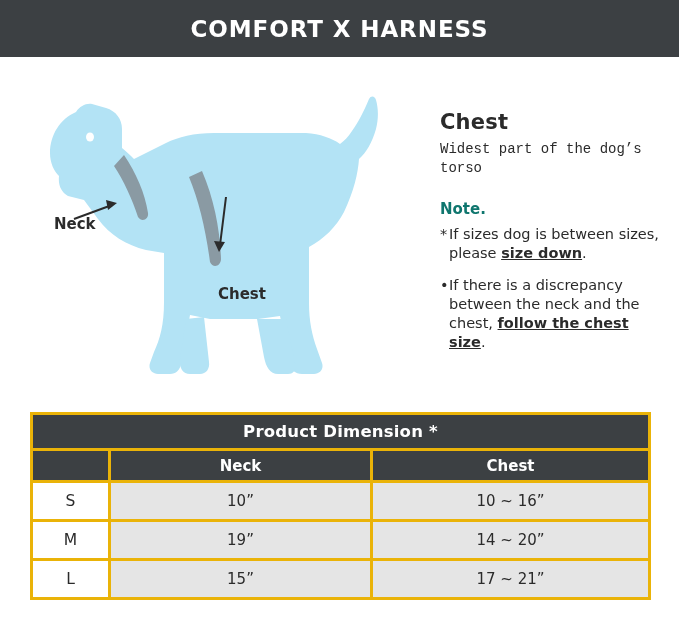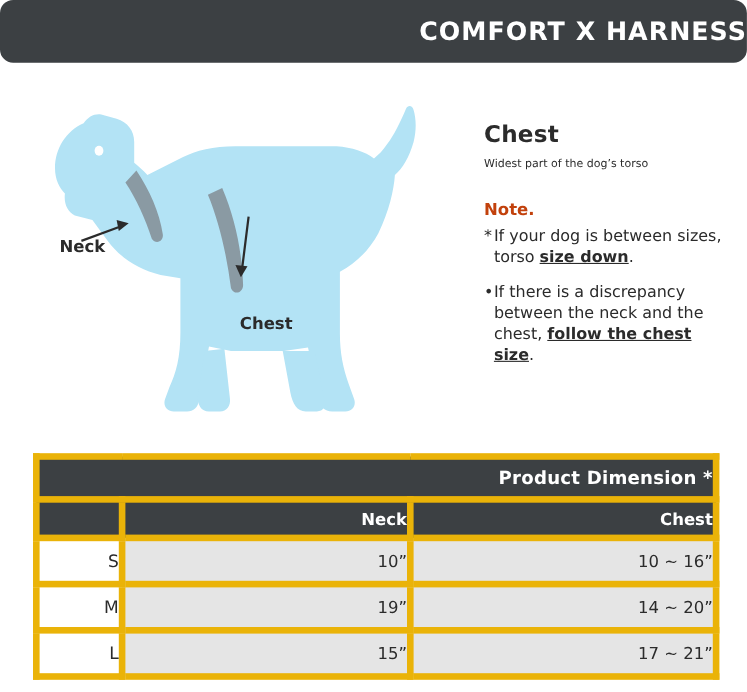--- a/index.html
+++ b/index.html
@@ -23,22 +23,21 @@
   
   .header {
     position: absolute;
     left: 0;
     top: 0;
     width: 679px;
     height: 57px;
     background: #3c4043;
     display: flex;
     align-items: center;
-    justify-content: flex-end;
-    border-radius: 12px;
+    justify-content: center;
   }
   .header-title {
     color: #ffffff;
     font-size: 23px;
     font-weight: bold;
     letter-spacing: 0.9px;
     font-family: "DejaVu Sans", sans-serif;
   }
 
   
@@ -71,29 +70,30 @@
     width: 228px;
   }
   .chest-heading {
     font-size: 21px;
     font-weight: bold;
     color: #2b2b2b;
     margin: 0 0 6px 0;
     letter-spacing: 0.2px;
   }
   .chest-desc {
-    font-size: 10px;
+    font-size: 14px;
     line-height: 19px;
     color: #2b2b2b;
     margin: 0 0 22px 0;
+    font-family: Liberation Mono, monospace;
   }
   .note-heading {
     font-size: 15px;
     font-weight: bold;
-    color: #c2410c;
+    color: #0f766e;
     margin: 0 0 7px 0;
   }
   .note-item {
     font-size: 14.5px;
     line-height: 19px;
     color: #2b2b2b;
     margin: 0 0 13px 0;
     position: relative;
     padding-left: 9px;
   }
@@ -107,24 +107,23 @@
   
   .table {
     position: absolute;
     left: 30px;
     top: 412px;
     width: 618px;
     border-collapse: collapse;
     table-layout: fixed;
   }
   .table td, .table th {
-    border: 6px solid #eab308;
+    border: 3px solid #eab308;
     padding: 0;
     margin: 0;
-    text-align: right;
   }
   .tbl-title {
     background: #3c4043;
     color: #ffffff;
     font-size: 16.5px;
     font-weight: bold;
     text-align: center;
     height: 33px;
     letter-spacing: 0.2px;
   }
@@ -226,21 +225,21 @@
   </div>
 
   <div class="rightcol">
     <div class="chest-heading">Chest</div>
     <div class="chest-desc">Widest part of the dog’s torso</div>
 
     <div class="note-heading">Note.</div>
 
     <div class="note-item">
       <span class="marker">*</span>
-      <span>If your dog is between sizes, torso </span><b>size down</b><span>.</span>
+      <span>If sizes dog is between sizes, please </span><b>size down</b><span>.</span>
     </div>
 
     <div class="note-item">
       <span class="marker">•</span>
       <span>If there is a discrepancy between the neck and the chest, </span><b>follow the chest size</b><span>.</span>
     </div>
   </div>
 
   <table class="table">
     <colgroup>

